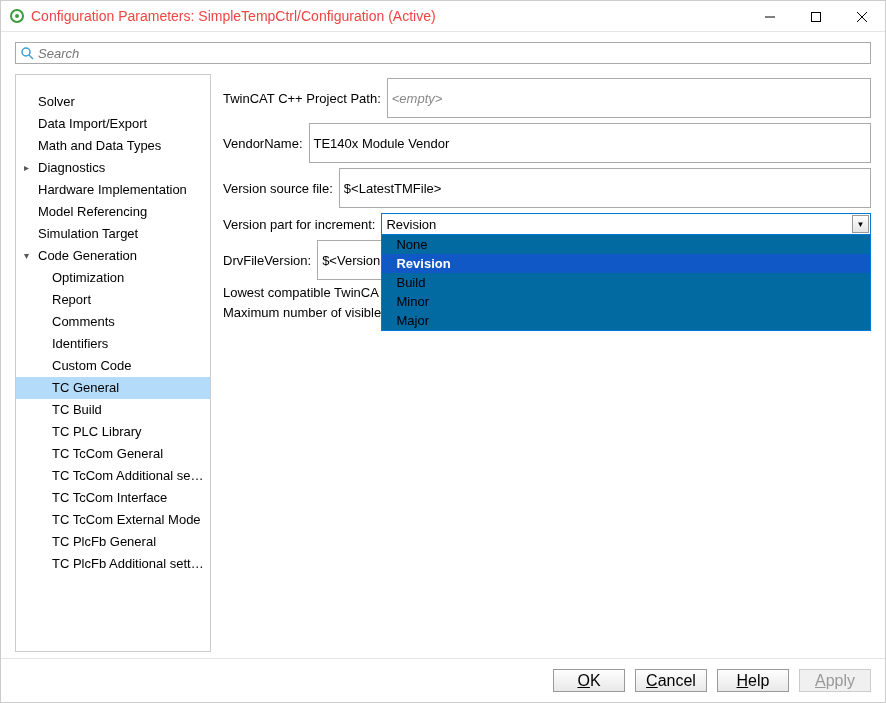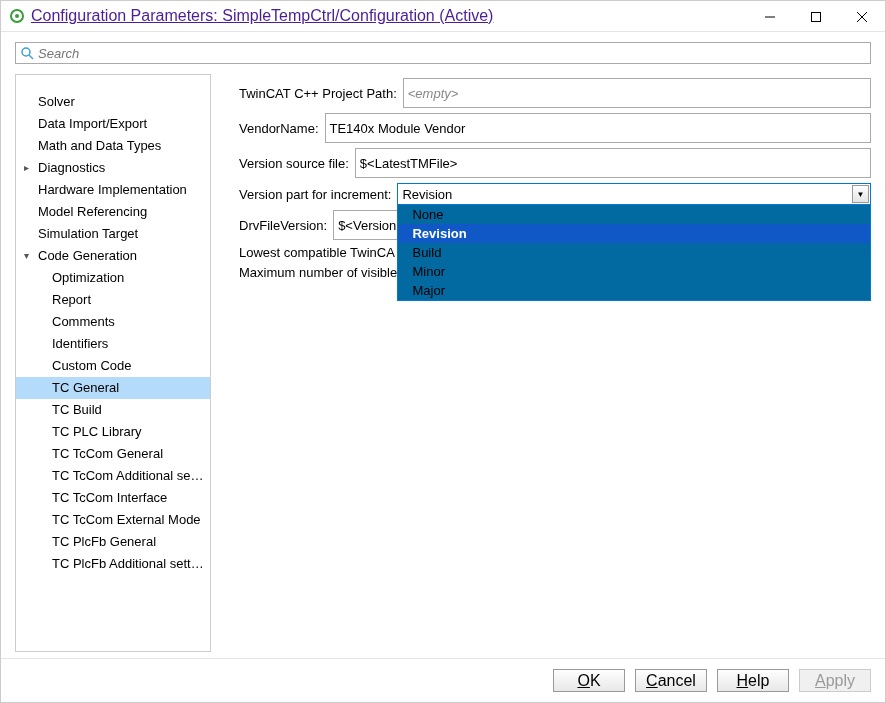--- a/index.html
+++ b/index.html
@@ -20,21 +20,21 @@
       display: flex;
       align-items: center;
       padding-left: 8px;
       border-bottom: 1px solid #e5e5e5;
     }
     .title-bar .icon {
       width: 16px; height: 16px;
       margin-right: 6px;
       display: inline-flex; align-items: center; justify-content: center;
     }
-    .title-bar .title-text { flex: 1; font-size: 16px; color: #4c1d95; text-decoration: underline; }
+    .title-bar .title-text { flex: 1; font-size: 14px; color: #ef4444; }
     .win-controls { display: flex; height: 100%; }
     .win-btn {
       width: 46px; height: 31px;
       display: flex; align-items: center; justify-content: center;
       font-size: 10px; font-family: "Segoe UI Symbol", sans-serif;
       cursor: default;
     }
     
     .search-row {
       padding: 10px 14px 4px 14px;
@@ -89,30 +89,29 @@
     
     .content {
       flex: 1;
       padding-top: 4px;
     }
     .form-row {
       display: flex;
       align-items: center;
       margin-bottom: 5px;
       font-size: 13px;
-      margin-left: 16px;
     }
     .form-row .label {
       white-space: nowrap;
       margin-right: 6px;
       color: #000;
     }
     .form-row .field {
       flex: 1;
-      height: 30px;
+      height: 40px;
       border: 1px solid #aaa;
       padding: 2px 4px;
       font-size: 13px;
       background: #fff;
       color: #000;
       display: flex;
       align-items: center;
       min-width: 0;
     }
     .form-row .field.placeholder { color: #888; font-style: italic; }

